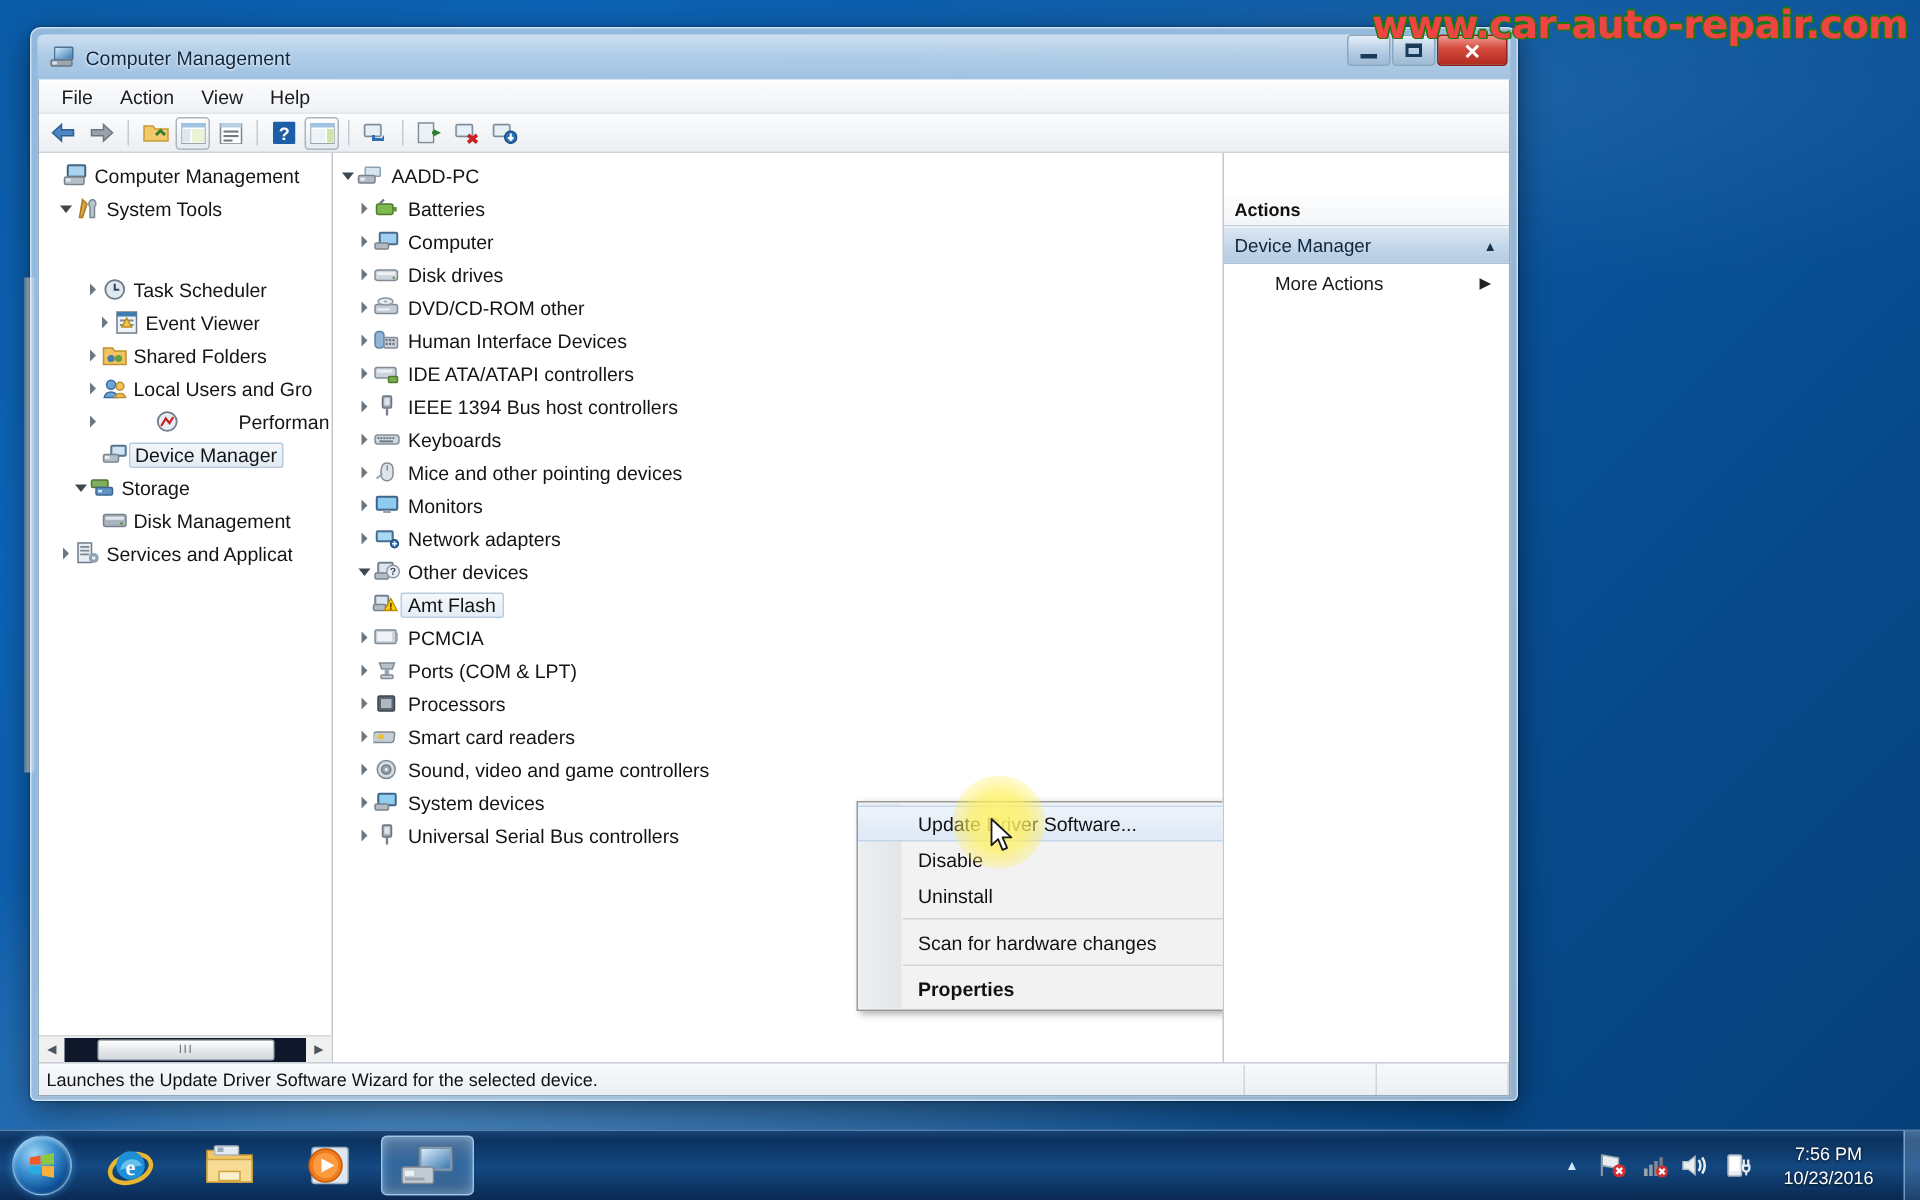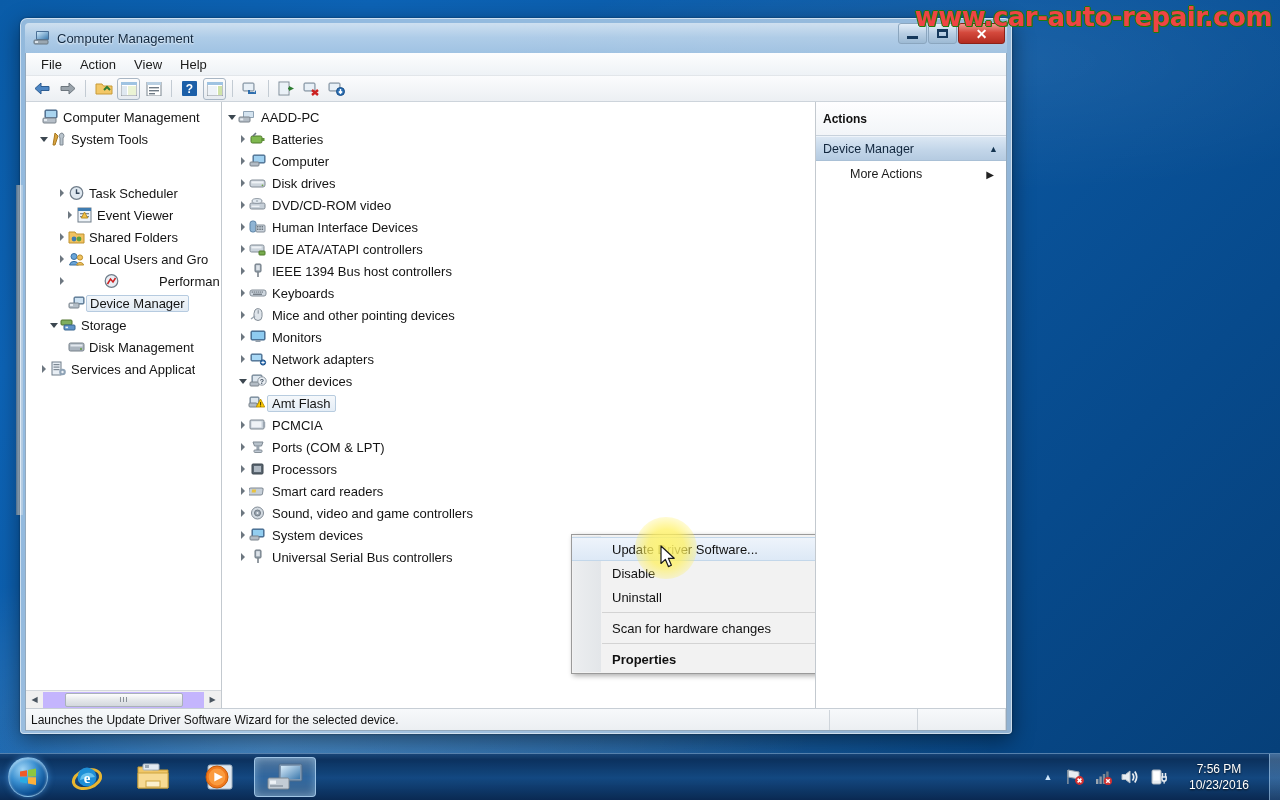--- a/index.html
+++ b/index.html
@@ -97,21 +97,21 @@
   .leftpane {
     width: 196px; background: #fff; border-right: 1px solid #c3c9cf;
     display: flex; flex-direction: column; min-height: 0;
   }
   .treearea { flex: 1; overflow: hidden; padding-top: 4px; font-size: 13px; color: #141414; }
   .hscroll {
     height: 18px; background: #f0f0f0; border-top:1px solid #d4d8dc;
     display:flex; align-items:center;
   }
   .hs-arrow { width:17px; height:16px; display:flex;align-items:center;justify-content:center; color:#4a5560; font-size:8px;}
-  .hs-track { flex:1; height:16px; background:#c4b5fd; position:relative; }
+  .hs-track { flex:1; height:16px; background:#0f172a; position:relative; }
   .hs-thumb {
     position:absolute; left:22px; top:1px; width:118px; height:14px;
     background: linear-gradient(180deg,#fdfdfd,#e3e6e9 55%,#d3d8dd);
     border:1px solid #a9b1b9; border-radius:2px;
     display:flex;align-items:center;justify-content:center; color:#6b747d; font-size:8px; letter-spacing:1px;
   }
   
   .trow {
     display: flex; align-items: center; height: 22px; white-space: nowrap;
     padding-right: 2px; cursor: default;
@@ -136,24 +136,25 @@
   .dicon { width:18px; height:16px; flex:none; margin-right:5px; }
   .drow.child { padding-left: 26px; }
   .drow.lvl1 { padding-left: 14px; }
   .drow.selected .dlabel {
     background: linear-gradient(180deg,#f5f8fb,#e4edf6);
     border: 1px solid #b8ccdf; border-radius: 2px; padding: 0 4px; margin-left:-4px;
   }
   
   .rightpane { width: 190px; background: #fff; display: flex; flex-direction: column; }
   .actions-hdr {
-    height: 34px; display:flex; align-items:center; padding-left: 7px;
+    height: 22px; display:flex; align-items:center; padding-left: 7px;
     font-size: 12px; font-weight: bold; color: #111;
     background: linear-gradient(180deg,#fefeff,#f2f5f8);
     border-bottom: 1px solid #c8d2dc;
+    margin-top: 27px;
   }
   .actions-grp {
     height: 25px; display: flex; align-items:center; padding: 0 8px 0 7px;
     font-size: 12.5px; color: #10253c;
     background: linear-gradient(180deg,#dbe7f3,#c3d6e9 55%,#b5cbe1);
     border-bottom: 1px solid #a9c0d6; border-top:1px solid #eef4fa;
   }
   .actions-grp .gname { flex: 1; }
   .act-item {
     height: 26px; display:flex; align-items:center; padding-left: 34px;
@@ -569,21 +570,21 @@
         <div class="drow lvl1">
           <span class="dw">
               <i class="tri"></i>
             </span>
           <svg class="dicon" viewBox="0 0 18 16">
             <rect x="1" y="6" width="15" height="6" rx="1.5" fill="#c6cfd8" stroke="#808a94"></rect>
             <ellipse cx="8" cy="4" rx="5" ry="2.4" fill="#e3eaf1" stroke="#8d97a1"></ellipse>
             <ellipse cx="8" cy="4" rx="1.2" ry="0.7" fill="#9aa5b0"></ellipse>
             <rect x="2.5" y="8.6" width="8" height="1.4" fill="#eef2f6"></rect>
           </svg>
-          <span class="dlabel">DVD/CD-ROM video</span>
+          <span class="dlabel">DVD/CD-ROM other</span>
         </div>
 
         <div class="drow lvl1">
           <span class="dw">
               <i class="tri"></i>
             </span>
           <svg class="dicon" viewBox="0 0 18 16">
             <rect x="1" y="2" width="6" height="11" rx="2.5" fill="#8fb4d4" stroke="#5b82a4"></rect>
             <rect x="7" y="6" width="9" height="7" rx="1" fill="#c9d2db" stroke="#848e98"></rect>
             <rect x="8" y="7" width="1.5" height="1.5" fill="#6d7780"></rect>

